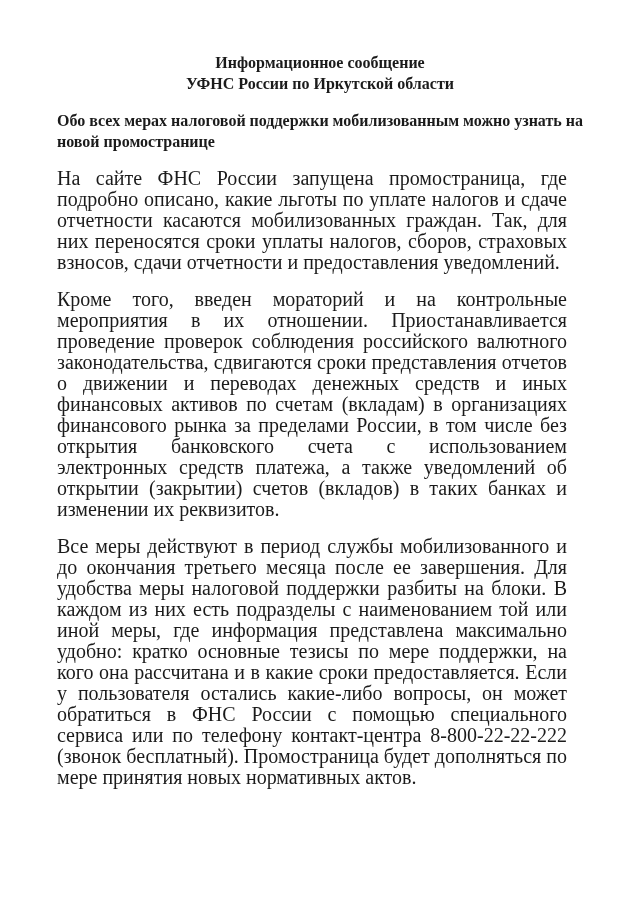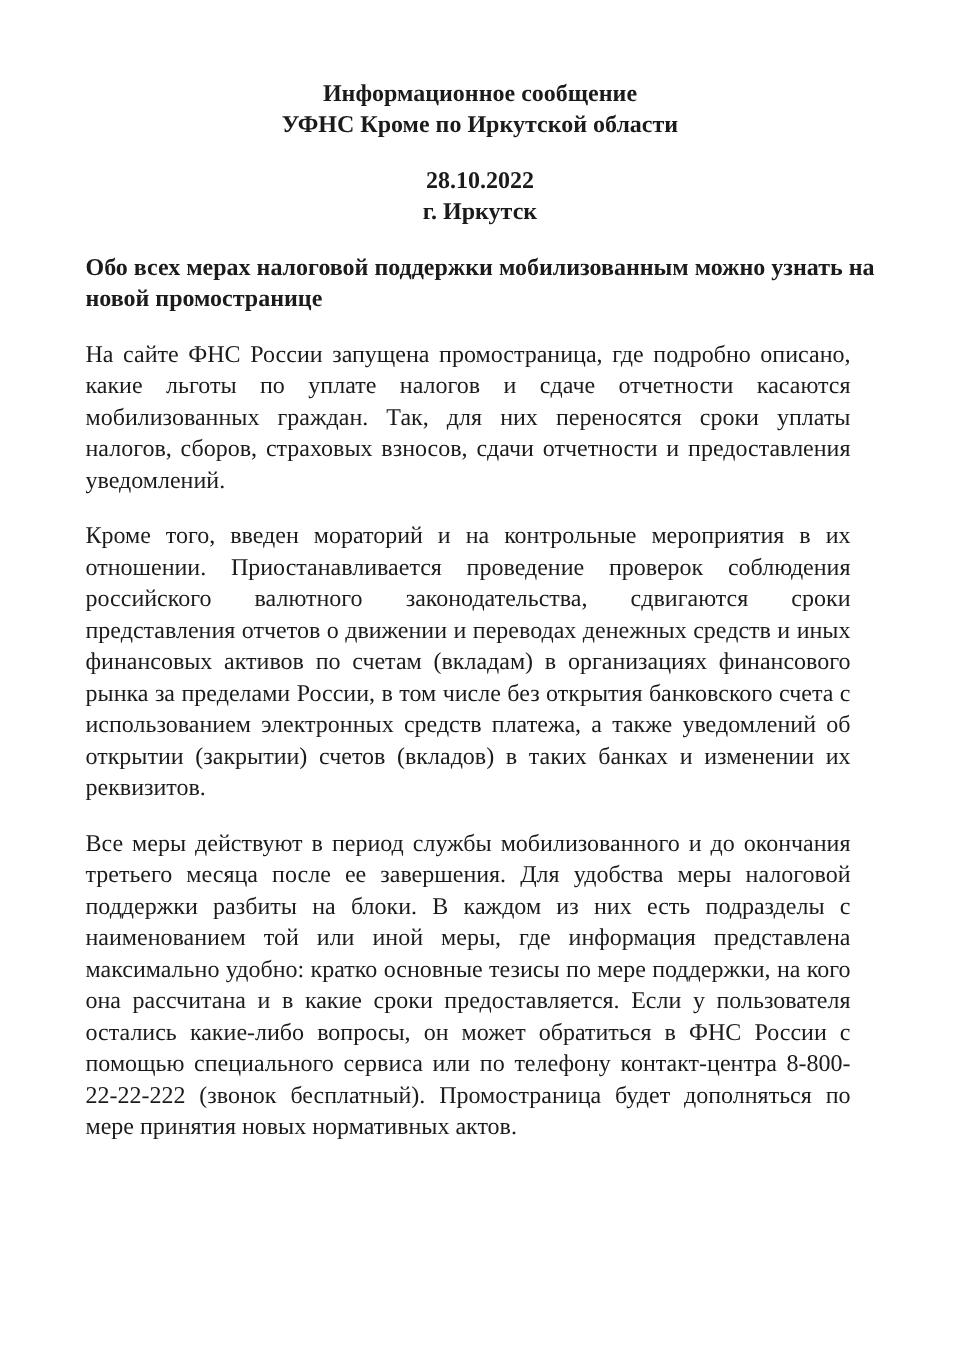--- a/index.html
+++ b/index.html
@@ -36,41 +36,37 @@
     margin: 0 0 16px 0;
   }
   .doc-title {
     font-weight: bold;
     font-size: 16px;
     line-height: 21px;
     text-align: justify;
     margin: 4px 0 16px 0;
   }
   .doc-paragraph {
-    font-size: 16px;
+    font-size: 20px;
     line-height: 21px;
     text-align: justify;
     text-justify: inter-word;
     margin: 0 16px 16px 0;
   }
 </style>
 </head>
 <body>
 
 <div class="page">
 
   <div class="doc-header">
     <div>Информационное сообщение</div>
-    <div>УФНС Кроме по Иркутской области</div>
+    <div>УФНС России по Иркутской области</div>
   </div>
 
-  <div class="doc-meta">
-    <div>28.10.2022</div>
-    <div>г. Иркутск</div>
-  </div>
 
   <h1 class="doc-title">Обо всех мерах налоговой поддержки мобилизованным можно узнать на новой промостранице</h1>
 
   <p class="doc-paragraph">На сайте ФНС России запущена промостраница, где подробно описано, какие льготы по уплате налогов и сдаче отчетности касаются мобилизованных граждан. Так, для них переносятся сроки уплаты налогов, сборов, страховых взносов, сдачи отчетности и предоставления уведомлений.</p>
 
   <p class="doc-paragraph">Кроме того, введен мораторий и на контрольные мероприятия в их отношении. Приостанавливается проведение проверок соблюдения российского валютного законодательства, сдвигаются сроки представления отчетов о движении и переводах денежных средств и иных финансовых активов по счетам (вкладам) в организациях финансового рынка за пределами России, в том числе без открытия банковского счета с использованием электронных средств платежа, а также уведомлений об открытии (закрытии) счетов (вкладов) в таких банках и изменении их реквизитов.</p>
 
   <p class="doc-paragraph">Все меры действуют в период службы мобилизованного и до окончания третьего месяца после ее завершения. Для удобства меры налоговой поддержки разбиты на блоки. В каждом из них есть подразделы с наименованием той или иной меры, где информация представлена максимально удобно: кратко основные тезисы по мере поддержки, на кого она рассчитана и в какие сроки предоставляется. Если у пользователя остались какие-либо вопросы, он может обратиться в ФНС России с помощью специального сервиса или по телефону контакт-центра 8-800-22-22-222 (звонок бесплатный). Промостраница будет дополняться по мере принятия новых нормативных актов.</p>
 
 </div>

